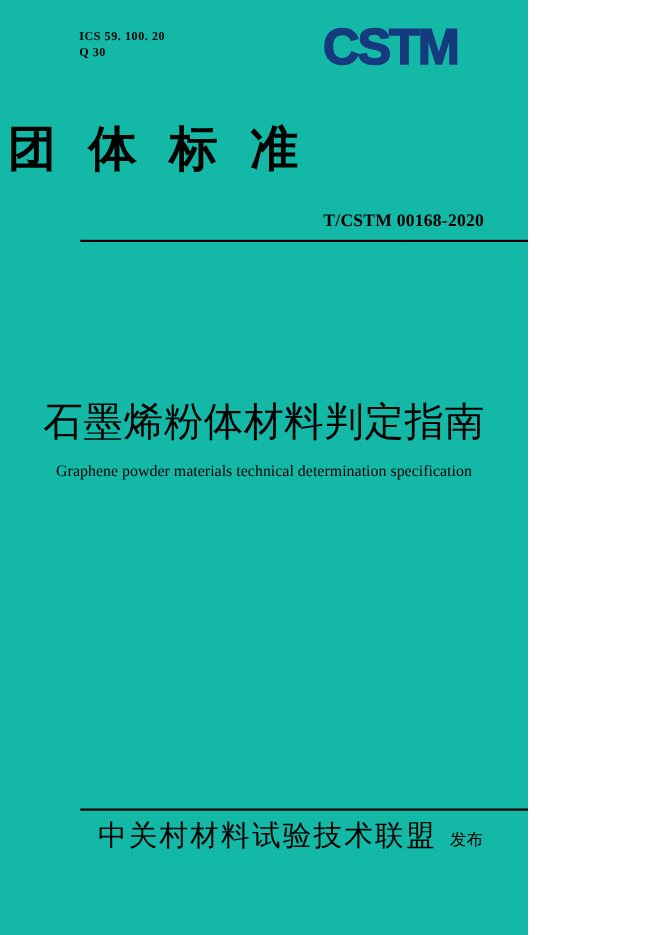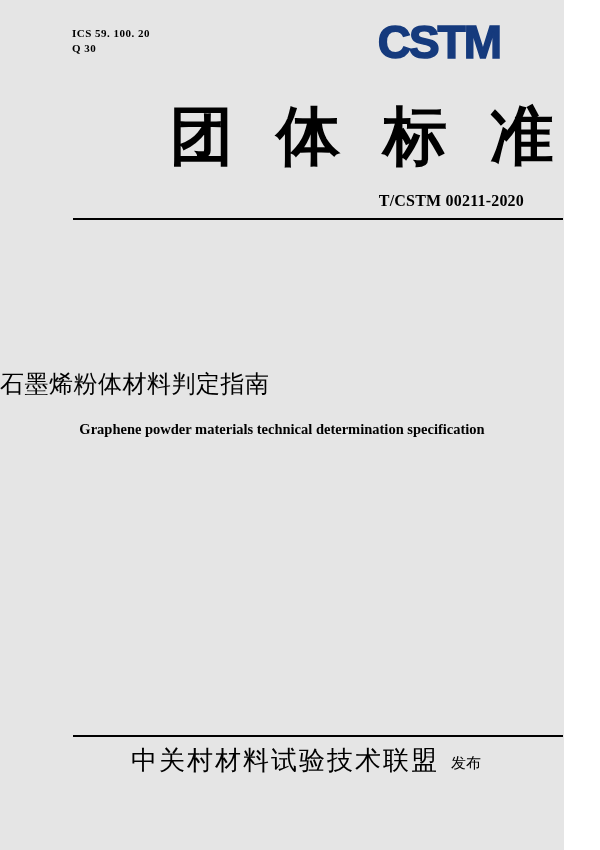--- a/index.html
+++ b/index.html
@@ -2,23 +2,23 @@
 <html><head>
 <meta charset="utf-8">
 <style>
   html, body {
     margin: 0;
     padding: 0;
     background: #ffffff;
   }
   .page {
     position: relative;
-    width: 564px;
+    width: 480px;
     height: 850px;
-    background: #e5e5e5;
+    background: #14b8a6;
     color: #000000;
     font-family: "Liberation Serif", serif;
     overflow: hidden;
   }
 
   
   .ics-block {
     position: absolute;
     left: 72px;
     top: 26px;
@@ -42,24 +42,24 @@
     letter-spacing: -2px;
     -webkit-text-stroke: 1.5px #153a7d;
   }
 
   
   .standard-type {
     position: absolute;
     top: 104px;
     left: 0;
     width: 100%;
-    text-align: right;
+    text-align: left;
     font-family: "DejaVu Serif", serif;
     font-weight: 900;
-    font-size: 64px;
+    font-size: 44px;
     line-height: 64px;
     letter-spacing: 0.16em;
     text-indent: 0.16em;
     white-space: nowrap;
   }
 
   
   .standard-number {
     position: absolute;
     top: 192px;
@@ -79,37 +79,38 @@
   }
   .rule-top { top: 218px; }
   .rule-bottom { top: 735px; }
 
   
   .title-cn {
     position: absolute;
     top: 367px;
     left: 0;
     width: 100%;
+    text-align: center;
     font-family: "DejaVu Sans", sans-serif;
     font-weight: 400;
-    font-size: 24px;
+    font-size: 36px;
     line-height: 34px;
     letter-spacing: 0.5px;
     white-space: nowrap;
   }
 
   
   .title-en {
     position: absolute;
     top: 420px;
     left: 0;
     width: 100%;
     text-align: center;
     font-family: "Liberation Serif", serif;
-    font-weight: bold;
+    font-weight: normal;
     font-size: 14.5px;
     line-height: 18px;
   }
 
   
   .dates-row {
     position: absolute;
     left: 73px;
     top: 711px;
     width: 490px;
@@ -156,21 +157,21 @@
 
   <div class="ics-block">
     <div>ICS 59. 100. 20</div>
     <div>Q 30</div>
   </div>
 
   <div class="logo">CSTM</div>
 
   <div class="standard-type">团 体 标 准</div>
 
-  <div class="standard-number">T/CSTM 00211-2020</div>
+  <div class="standard-number">T/CSTM 00168-2020</div>
 
   <div class="rule rule-top"></div>
 
   <div class="title-cn">石墨烯粉体材料判定指南</div>
 
   <div class="title-en">Graphene powder materials technical determination specification</div>
 
 
   <div class="rule rule-bottom"></div>
 

